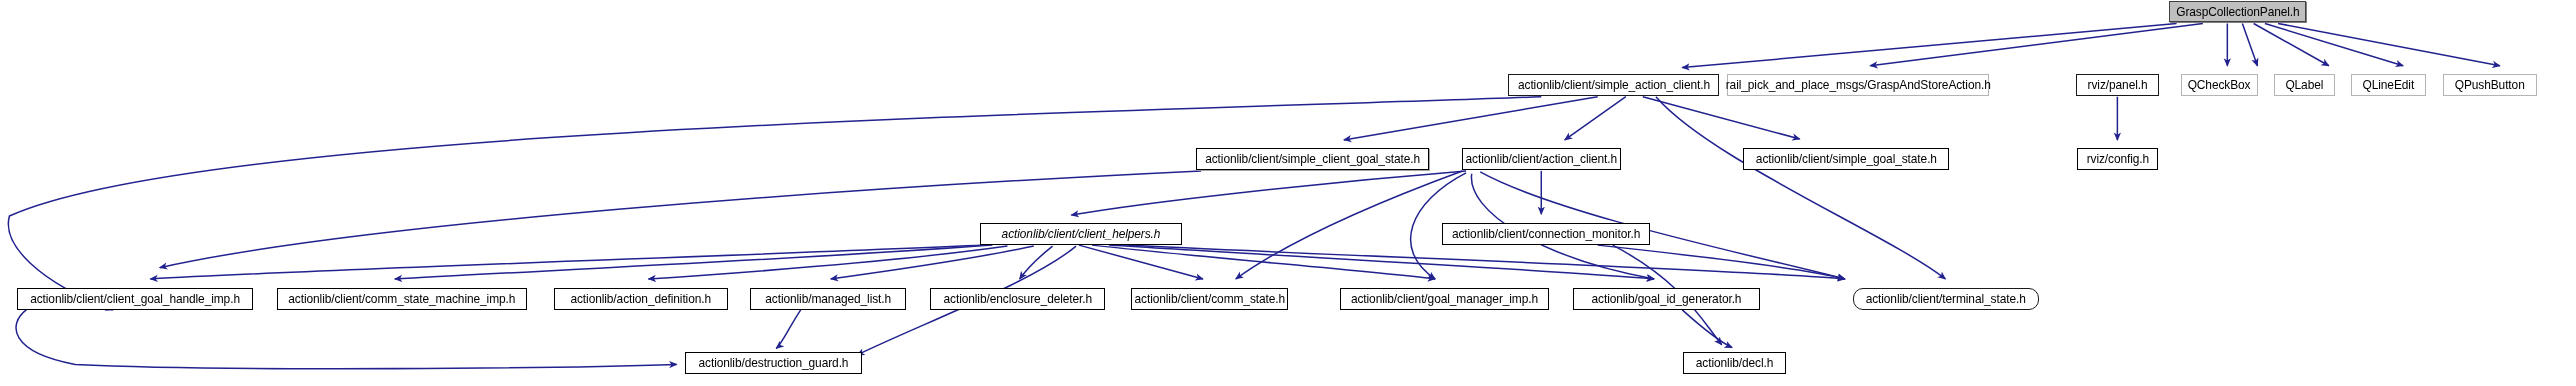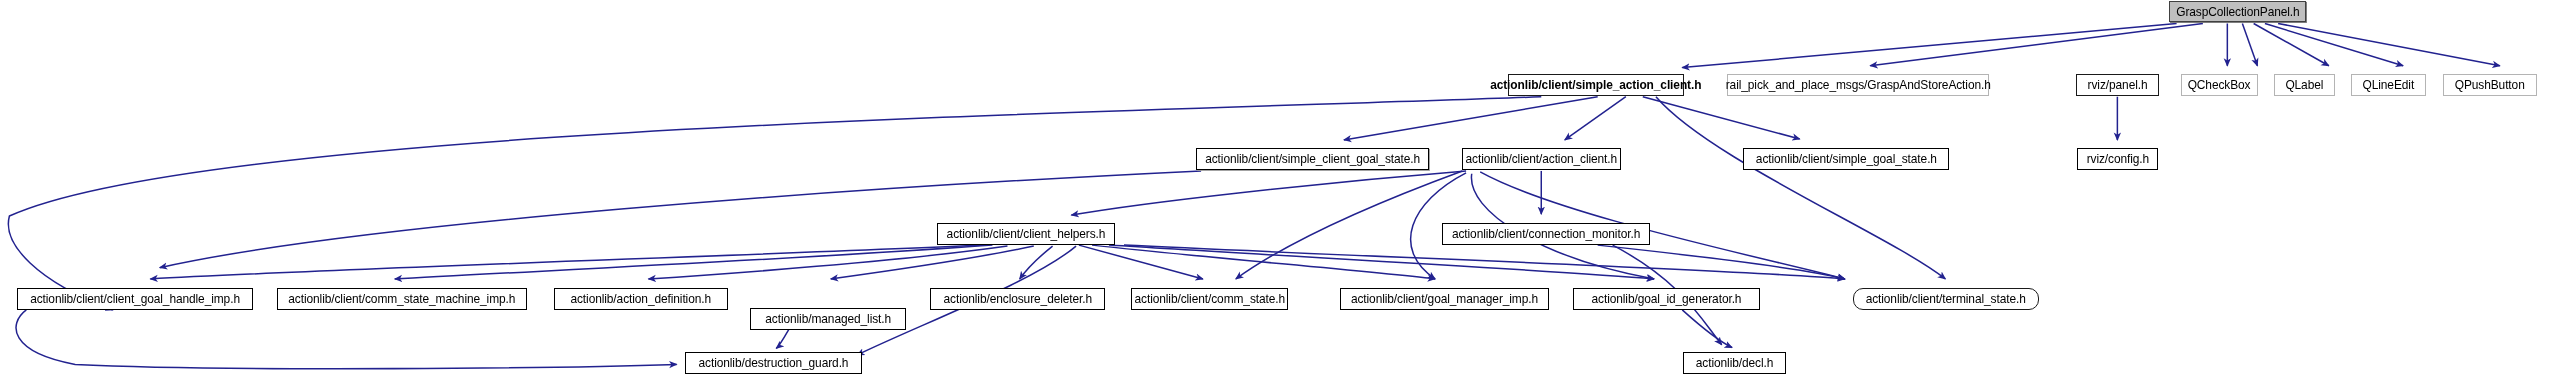--- a/index.html
+++ b/index.html
@@ -118,21 +118,21 @@
       <path d="M852,330 C840,348 832,366 826,371"></path>
 
       <path d="M1790,330 C1810,348 1830,364 1843,370"></path>
     </g>
   </svg>
 
   <div id="nodes">
       <div class="node root" style="left: 2169px; top: 0.9px; width: 137px;">
         <span class="node-label">GraspCollectionPanel.h</span>
       </div>
-      <div class="node thick" style="left: 1508px; top: 74px; width: 176px; font-weight: bold;">
+      <div class="node thick" style="left: 1508px; top: 74px; width: 211px;">
         <span class="node-label">actionlib/client/simple_action_client.h</span>
       </div>
       <div class="node grey-border" style="left: 1727px; top: 74px; width: 262px;">
         <span class="node-label">rail_pick_and_place_msgs/GraspAndStoreAction.h</span>
       </div>
       <div class="node thick" style="left: 2076px; top: 74px; width: 83px;">
         <span class="node-label">rviz/panel.h</span>
       </div>
       <div class="node grey-border" style="left: 2181px; top: 74px; width: 77px;">
         <span class="node-label">QCheckBox</span>
@@ -151,36 +151,36 @@
       </div>
       <div class="node" style="left: 1462px; top: 148px; width: 159px;">
         <span class="node-label">actionlib/client/action_client.h</span>
       </div>
       <div class="node" style="left: 1743px; top: 148px; width: 206px;">
         <span class="node-label">actionlib/client/simple_goal_state.h</span>
       </div>
       <div class="node" style="left: 2077px; top: 148px; width: 81px;">
         <span class="node-label">rviz/config.h</span>
       </div>
-      <div class="node" style="left: 937px; top: 223px; width: 178px;">
+      <div class="node" style="left: 980px; top: 223px; width: 202px; font-style: italic;">
         <span class="node-label">actionlib/client/client_helpers.h</span>
       </div>
       <div class="node" style="left: 1442px; top: 223px; width: 208px;">
         <span class="node-label">actionlib/client/connection_monitor.h</span>
       </div>
       <div class="node" style="left: 17px; top: 288px; width: 236px;">
         <span class="node-label">actionlib/client/client_goal_handle_imp.h</span>
       </div>
       <div class="node" style="left: 277px; top: 288px; width: 250px;">
         <span class="node-label">actionlib/client/comm_state_machine_imp.h</span>
       </div>
       <div class="node" style="left: 554px; top: 288px; width: 174px;">
         <span class="node-label">actionlib/action_definition.h</span>
       </div>
-      <div class="node" style="left: 750px; top: 288px; width: 156px; margin-top: 20px;">
+      <div class="node" style="left: 750px; top: 288px; width: 156px;">
         <span class="node-label">actionlib/managed_list.h</span>
       </div>
       <div class="node" style="left: 930px; top: 288px; width: 175px;">
         <span class="node-label">actionlib/enclosure_deleter.h</span>
       </div>
       <div class="node" style="left: 1131px; top: 288px; width: 157px;">
         <span class="node-label">actionlib/client/comm_state.h</span>
       </div>
       <div class="node" style="left: 1340px; top: 288px; width: 209px;">
         <span class="node-label">actionlib/client/goal_manager_imp.h</span>

